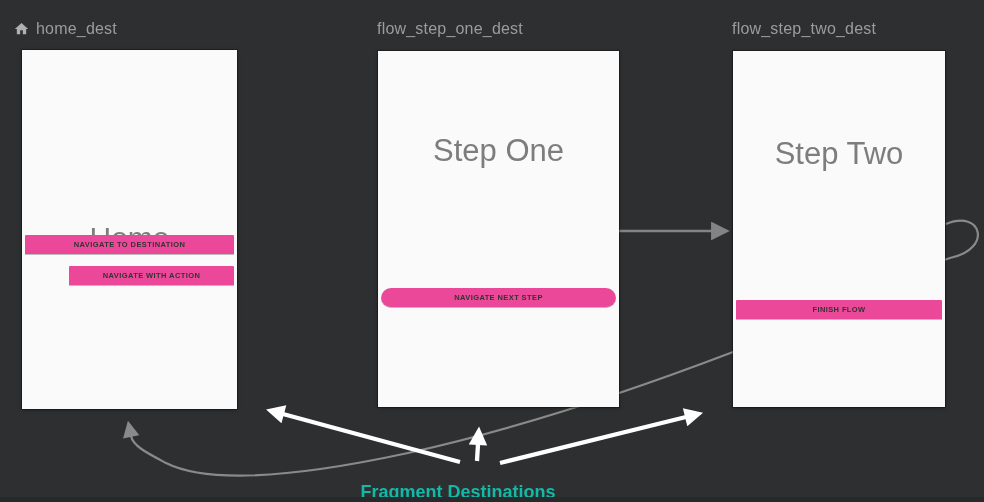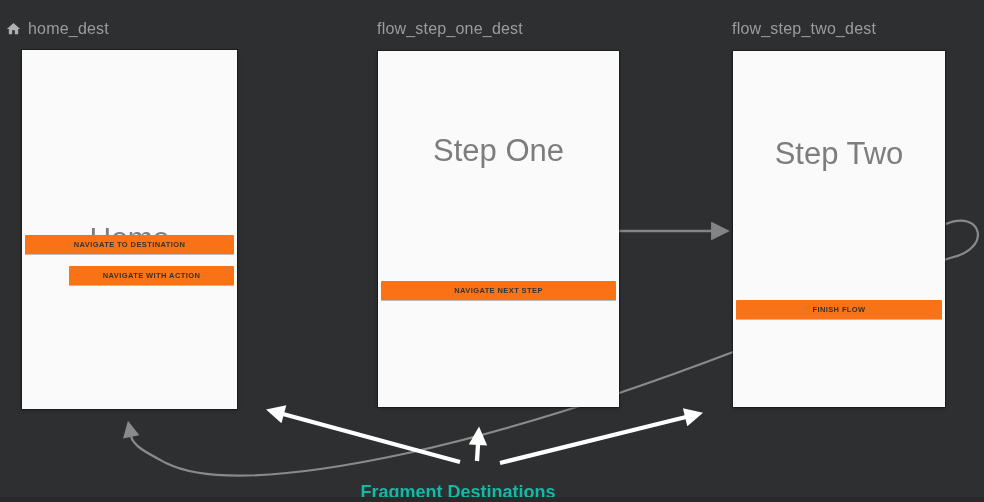--- a/index.html
+++ b/index.html
@@ -16,38 +16,38 @@
 
   .card{
     position:absolute;background:#fafafa;z-index:2;
     box-shadow:0 0 0 1px rgba(0,0,0,.28), 0 1px 4px rgba(0,0,0,.35);
   }
   .frag-title{
     position:absolute;left:0;right:0;text-align:center;color:#7d7d7d;
     white-space:nowrap;line-height:1.1;
   }
   .abtn{
-    position:absolute;left:3px;right:3px;background:#f97316;color:#333;
+    position:absolute;left:3px;right:3px;background:#ec4899;color:#333;
     font-weight:bold;font-size:7.5px;letter-spacing:.4px;text-align:center;
     display:flex;align-items:center;justify-content:center;
     border-bottom:1px solid #bcbcbc;border-radius:1px;white-space:nowrap;
   }
 
-  #hdr-home {left:5px;top:20px;}
+  #hdr-home {left:13px;top:20px;}
   #hdr-step1{left:377px;top:20px;}
   #hdr-step2{left:732px;top:20px;}
 
   #card-home {left:22px;top:50px;width:215px;height:359px;}
   #card-home  .frag-title{top:171px;font-size:30px;}
   #card-home  .btn-0{top:185px;height:19px;}
   #card-home  .btn-1{top:216px;height:19px;margin-left:44px;}
 
   #card-step1{left:378px;top:51px;width:241px;height:356px;}
   #card-step1 .frag-title{top:83px;font-size:31px;}
-  #card-step1 .btn-0{top:230px;height:19px;}
+  #card-step1 .btn-0{top:237px;height:19px;border-radius:10px;}
 
   #card-step2{left:733px;top:51px;width:212px;height:356px;}
   #card-step2 .frag-title{top:86px;font-size:31px;}
   #card-step2 .btn-0{top:229px;height:19px;margin-top:20px;}
 
   .annotation-label{
     position:absolute;left:348px;top:482px;width:220px;text-align:center;
     color:#14b8a6;font-size:18px;font-weight:bold;z-index:3;white-space:nowrap;
   }
   .bottom-strip{

